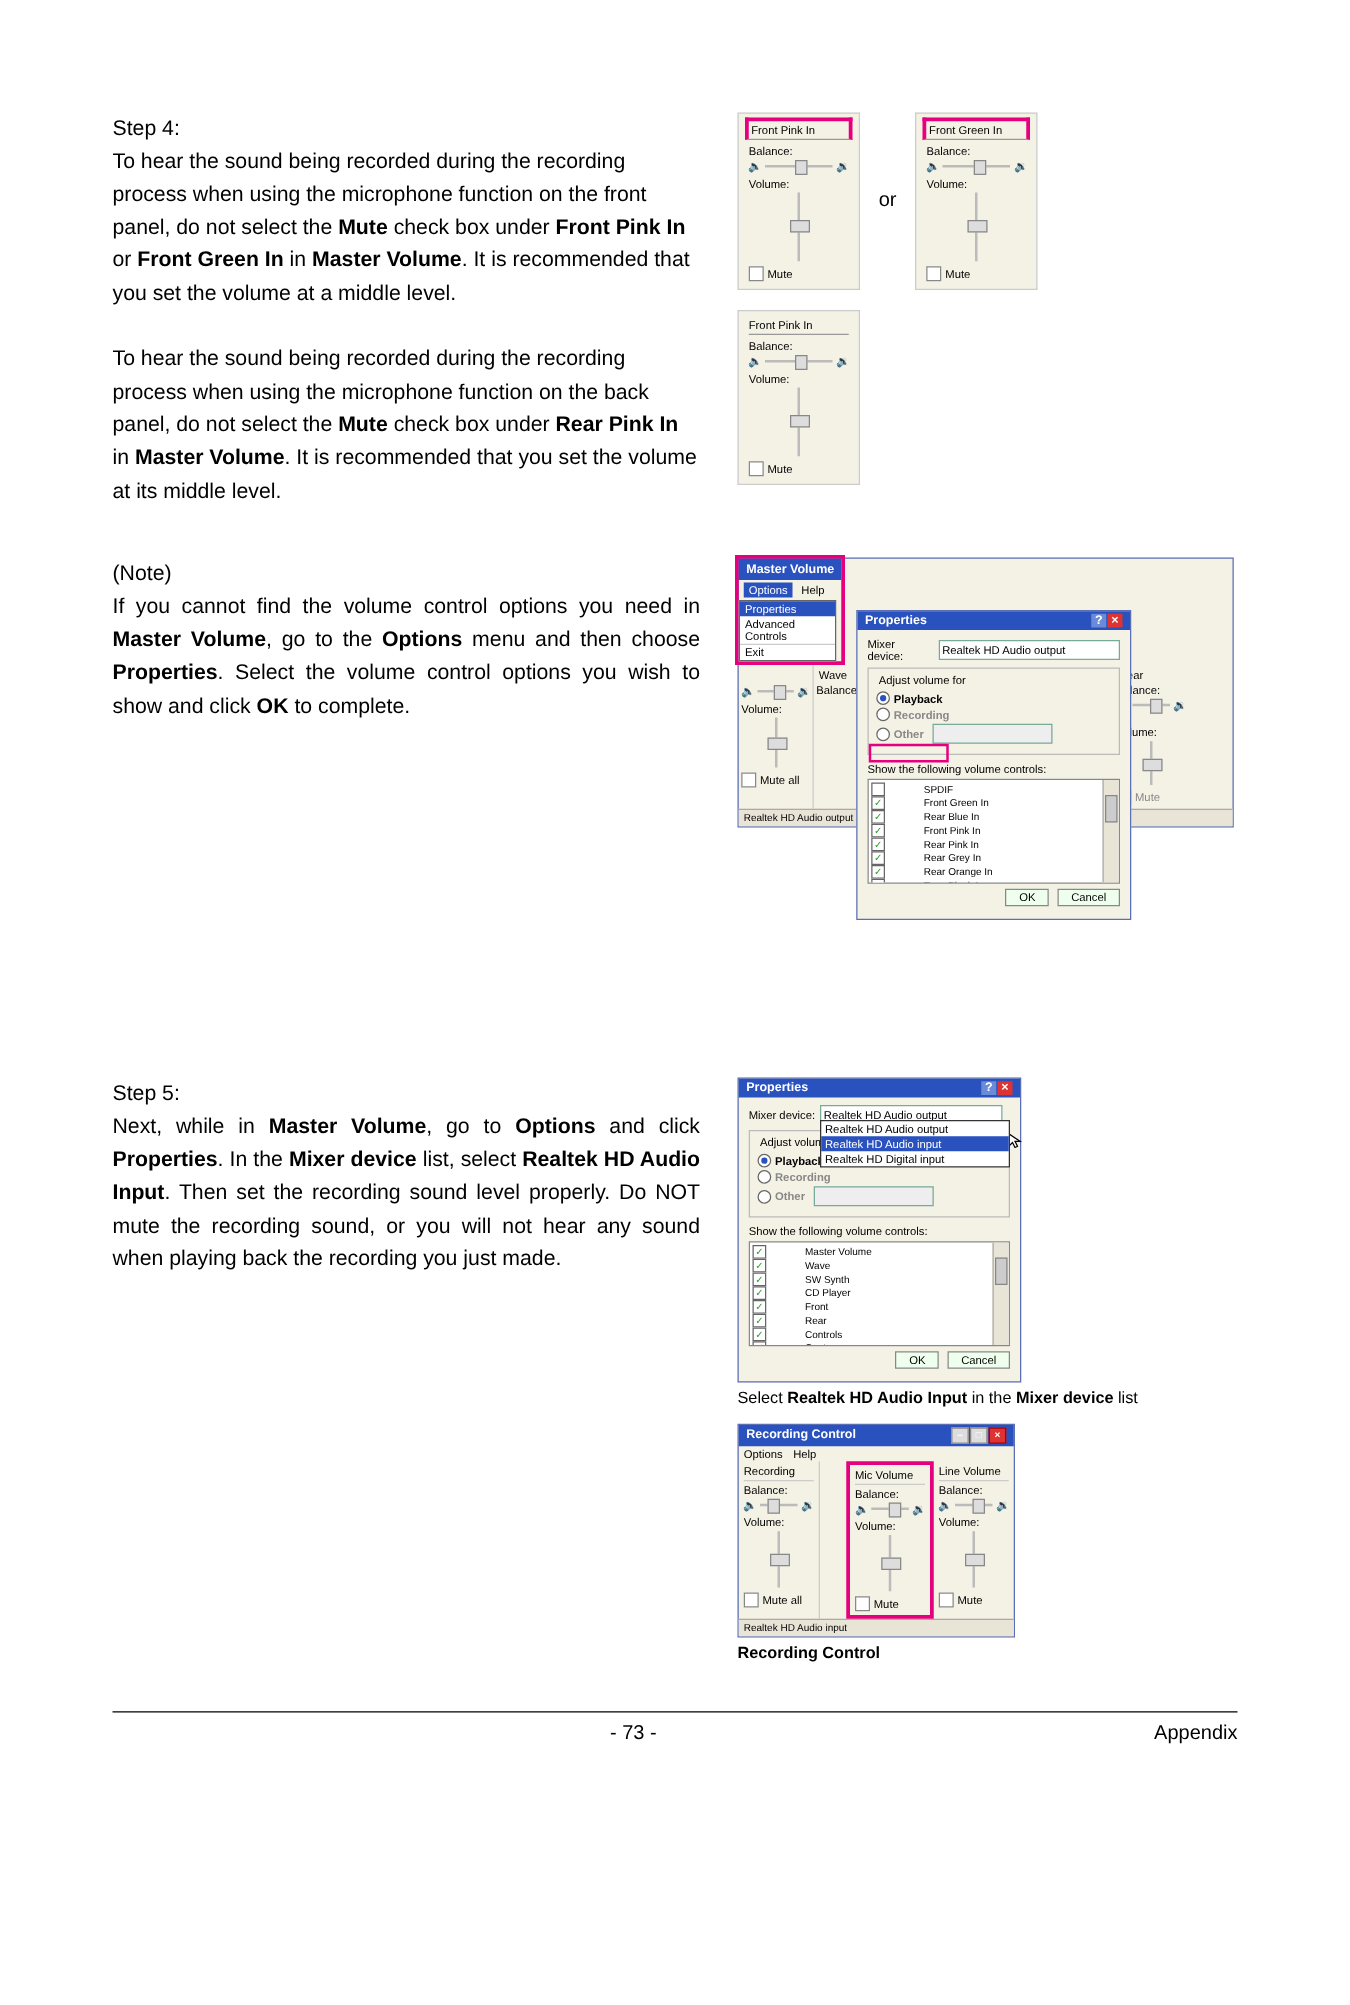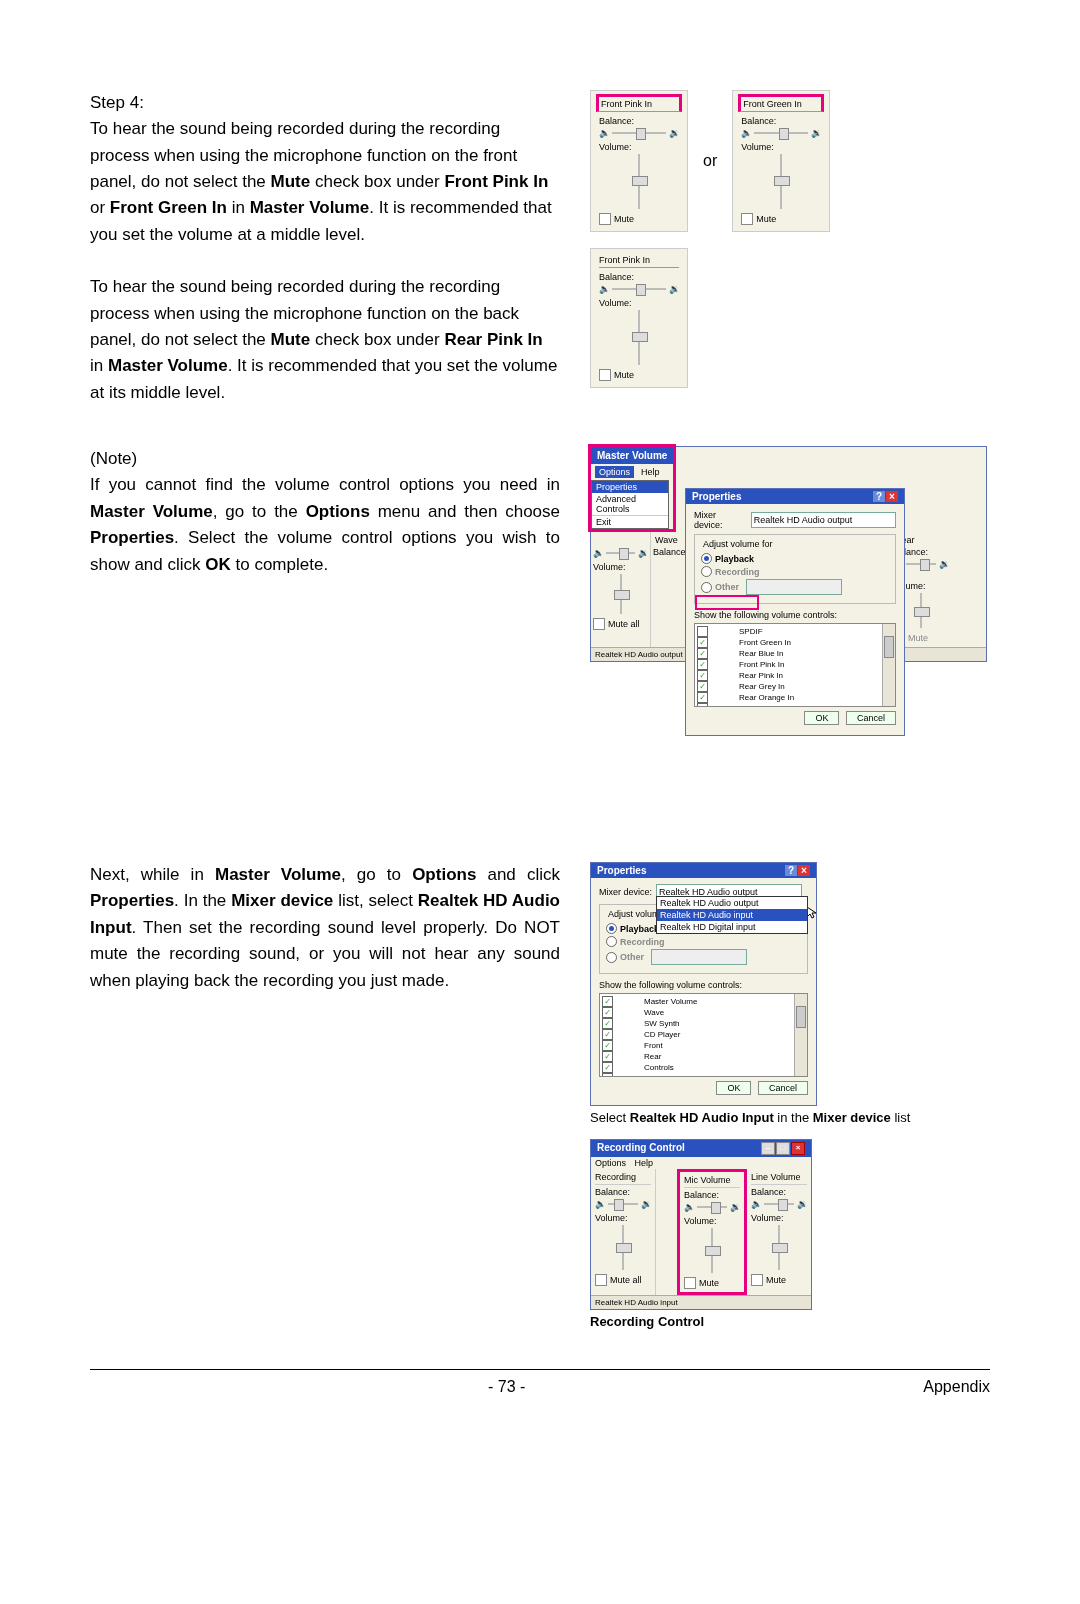--- a/index.html
+++ b/index.html
@@ -356,20 +356,21 @@
           </div>
         </div>
         <div class="pink-box-top" style="top:106px;left:9px;width:60px;height:11px;"></div>
       </div>
       <div style="height:160px;"></div>
     </div>
   </div>
 
   <div class="row">
     <div class="left">
+      <div>Step 5:</div>
       <div style="text-align:justify;">
         <span>Next, while in </span><span class="b">Master Volume</span><span>, go to </span><span class="b">Options</span><span> and click </span><span class="b">Properties</span><span>. In the </span><span class="b">Mixer device</span><span> list, select </span><span class="b">Realtek HD Audio Input</span><span>. Then set the recording sound level properly. Do NOT mute the recording sound, or you will not hear any sound when playing back the recording you just made.</span>
       </div>
     </div>
     <div class="right">
       <div class="props" style="width:225px;">
         <div class="props-titlebar">
           <span>Properties</span>
           <span style="display:flex;gap:1px;">
               <span style="width:12px;height:11px;background:#6a8bd8;text-align:center;line-height:11px;">?</span>

